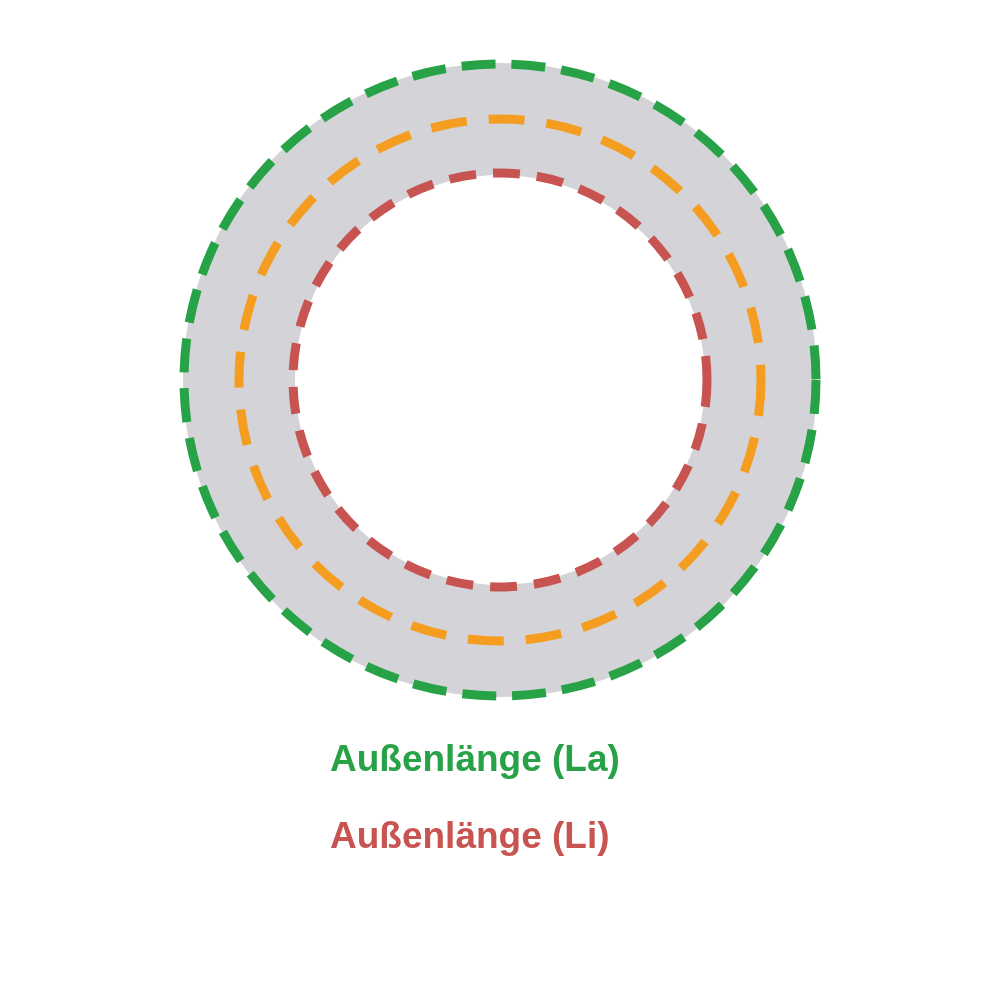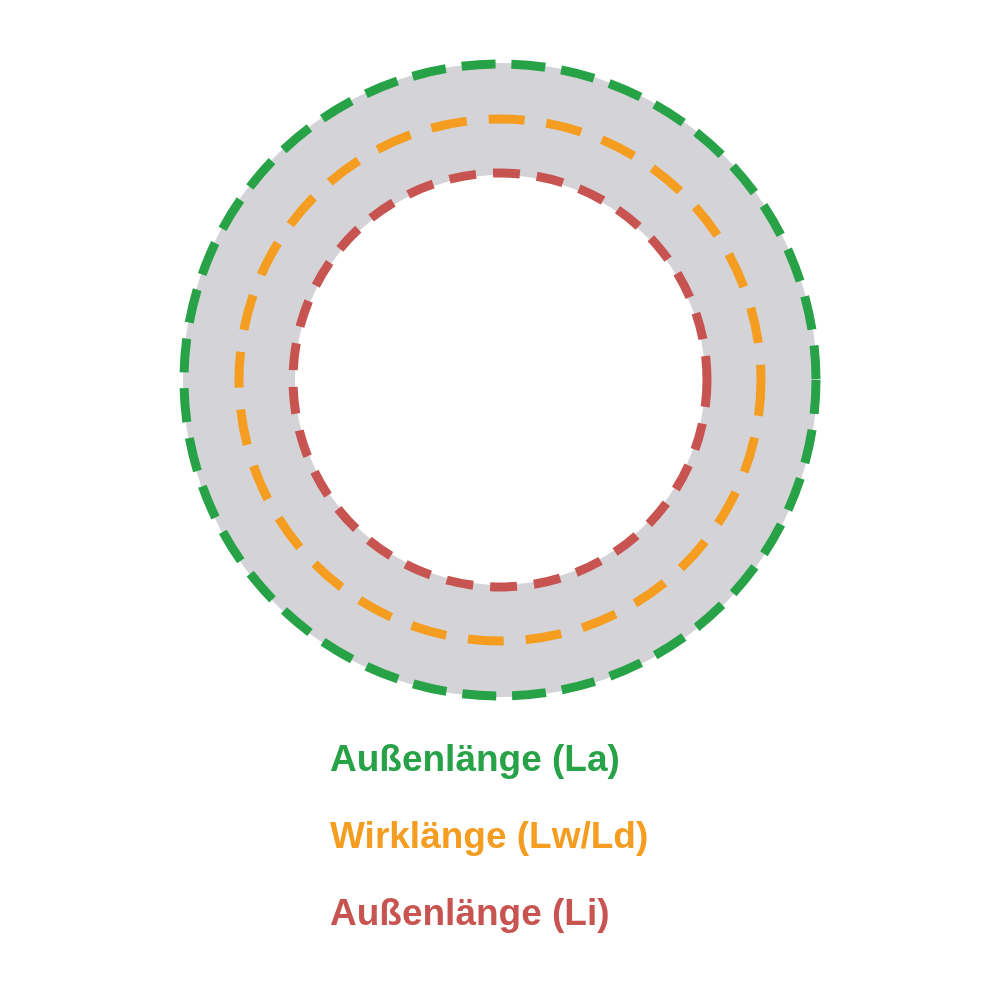--- a/index.html
+++ b/index.html
@@ -50,17 +50,16 @@
 
     <circle cx="500" cy="380" r="316" fill="none" stroke-width="9" stroke-dasharray="34 16" style="stroke: rgb(39, 162, 71);"></circle>
 
     <circle cx="500" cy="380" r="261" fill="none" stroke-width="9" stroke-dasharray="36 22" style="stroke: rgb(244, 157, 32);"></circle>
 
     <circle cx="500" cy="380" r="207" fill="none" stroke-width="9" stroke-dasharray="27 17" style="stroke: rgb(199, 84, 80);"></circle>
   </svg>
 
   <div class="legend">
     <div class="legend-item" style="color: rgb(39, 162, 71);">Außenlänge (La)</div>
-    <div class="legend-item" style="color: rgb(244, 157, 32);">Wirklänge (Lw/Ld)</div>
     <div class="legend-item" style="color: rgb(199, 84, 80);">Außenlänge (Li)</div>
   </div>
 
 </div>
 
 </body></html>

